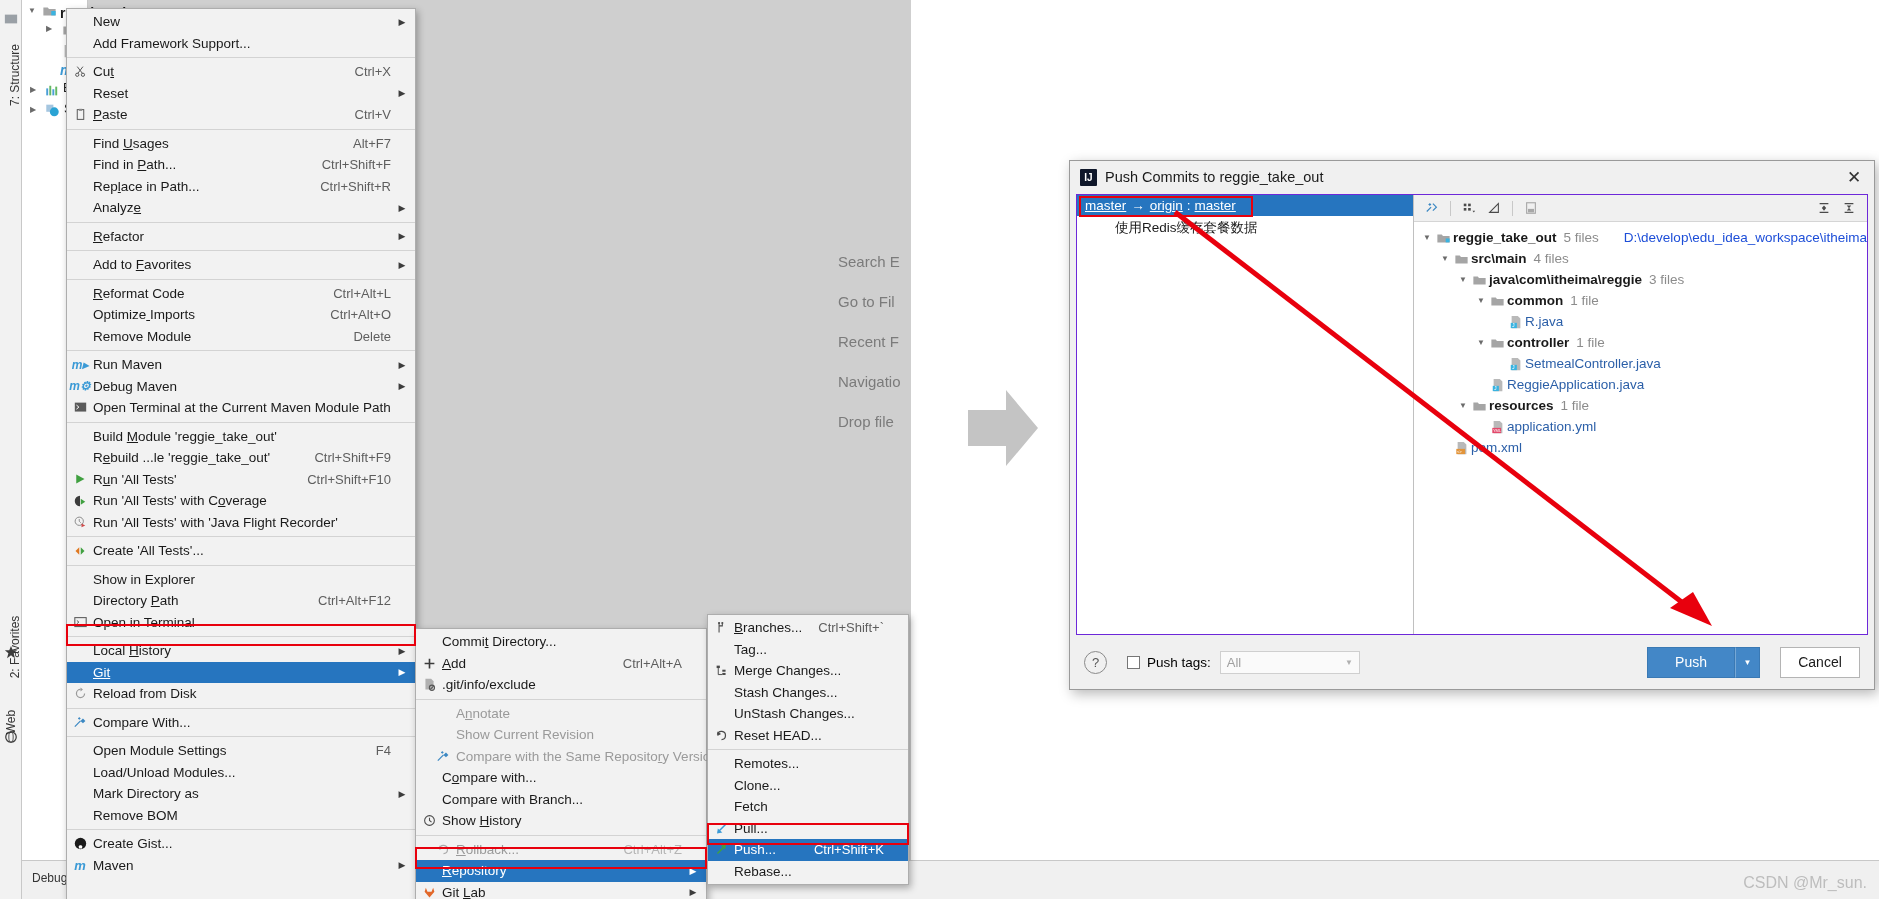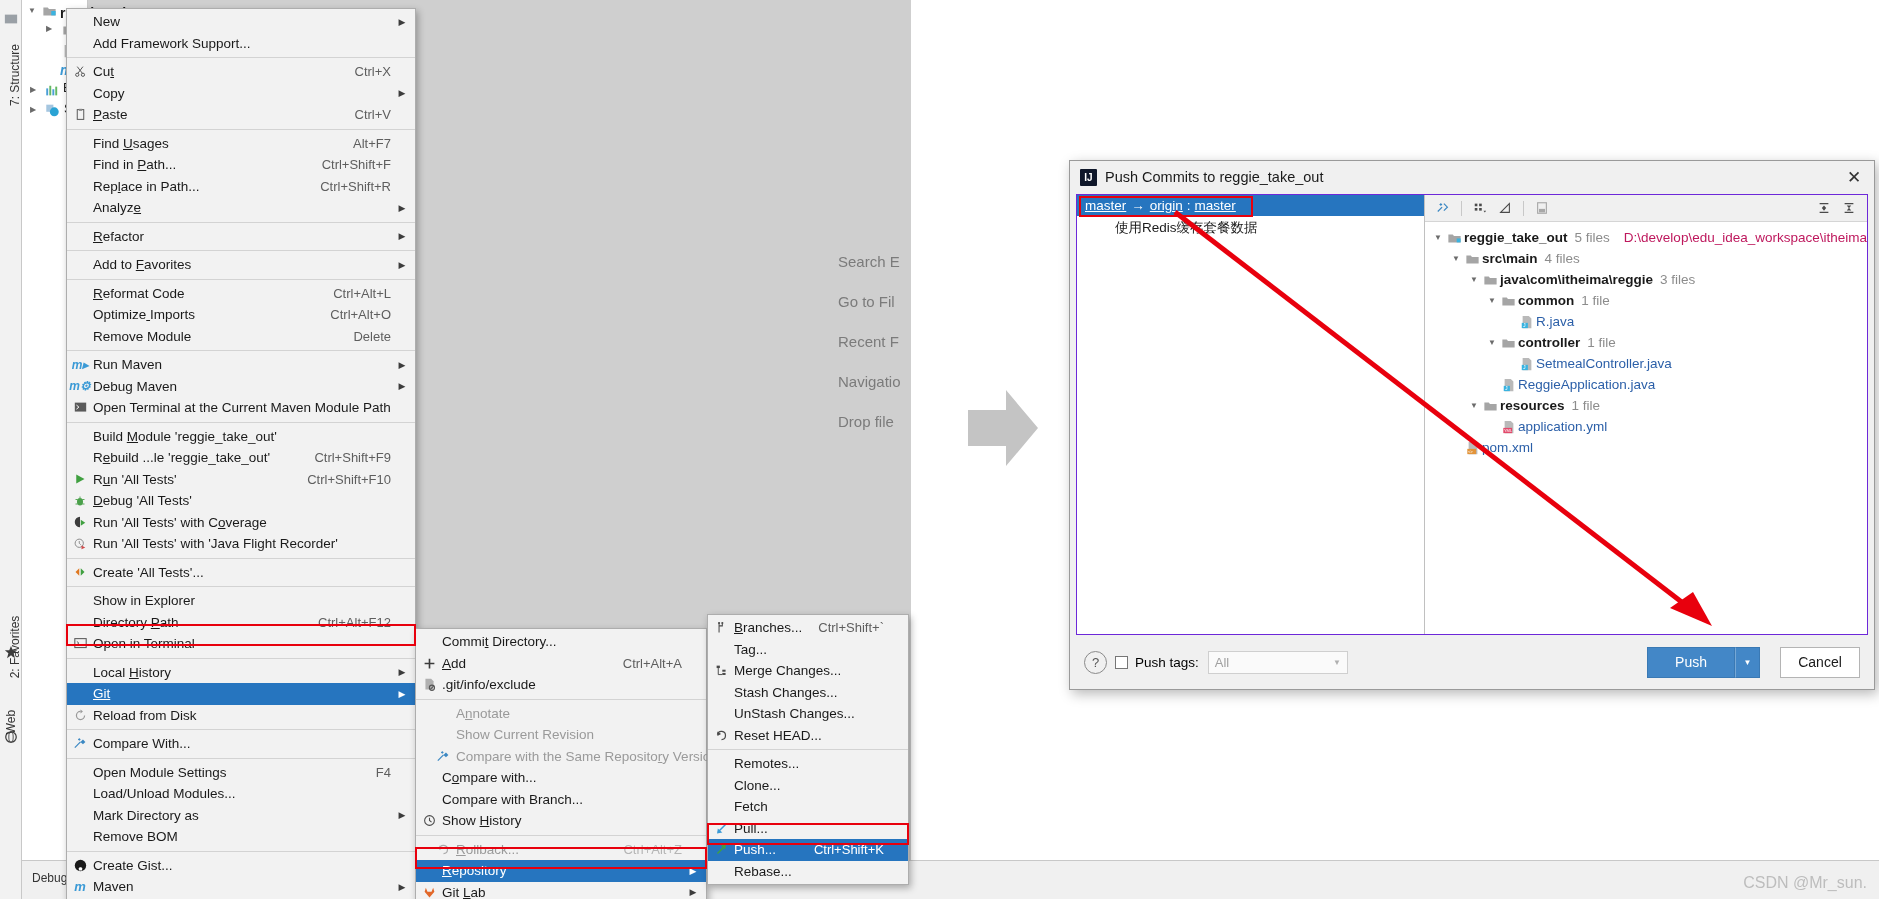--- a/index.html
+++ b/index.html
@@ -124,32 +124,32 @@
     justify-content:center; font-size:12px; color:#4a4a4a;
   }
   .tb-divider { width:1px; height:15px; background:#c8c8c8; margin:0 4px; }
   .tree { padding:5px 0 0 0; font-size:13.5px; }
   .tnode { display:flex; align-items:center; height:21px; white-space:nowrap; }
   .tw { width:14px; min-width:14px; text-align:center; font-size:8px; color:#6b6b6b; }
   .tico { width:19px; min-width:19px; display:flex; align-items:center; justify-content:center; }
   .tname { color:#1a1a1a; font-weight:bold; }
   .tname.file { color:#2b5fa8; font-weight:normal; }
   .tmeta { color:#8c8c8c; margin-left:7px; font-weight:normal; }
-  .tpath { color:#be185d; margin-left:14px; font-weight:normal; }
+  .tpath { color:#1d4ed8; margin-left:25px; font-weight:normal; }
 
   .dlg-footer {
     position:absolute; left:0; right:0; bottom:0; height:54px;
     display:flex; align-items:center; padding:0 14px;
   }
   .help-btn {
     width:23px; height:23px; border-radius:50%; border:1.4px solid #8a8a8a;
     display:flex; align-items:center; justify-content:center;
     font-size:13px; color:#555;
   }
-  .pushtags { display:flex; align-items:center; margin-left:8px; font-size:13.5px; }
+  .pushtags { display:flex; align-items:center; margin-left:20px; font-size:13.5px; }
   .cbox { width:13px; height:13px; border:1px solid #767676; background:#fff; margin-right:7px; }
   .combo {
     margin-left:9px; width:140px; height:23px; border:1px solid #cfcfcf;
     background:#fafafa; display:flex; align-items:center;
     padding:0 6px; font-size:13px; color:#a0a0a0; justify-content:space-between;
   }
   .combo .cv-arw { font-size:8px; color:#b0b0b0; }
   .btn-push {
     margin-left:auto; height:31px; display:flex; align-items:stretch;
   }
@@ -262,21 +262,21 @@
             <circle cx="11" cy="12" r="2" fill="none" stroke="#555" stroke-width="1.2"></circle>
             <path d="M4.5 10.5 L11 2 M10.5 10.5 L4 2" stroke="#555" stroke-width="1.2"></path>
           </svg>
         </span>
         <span class="lbl">Cu<span class="u">t</span></span>
         <span class="acc">Ctrl+X</span>
         <span class="arw"></span>
       </div>
       <div class="mi">
         <span class="ic"></span>
-        <span class="lbl">Copy</span>
+        <span class="lbl">Reset</span>
         <span class="arw">▶</span>
       </div>
       <div class="mi">
         <span class="ic">
           <svg width="13" height="13" viewBox="0 0 16 16">
             <rect x="4" y="2" width="8" height="12" fill="none" stroke="#555" stroke-width="1.2"></rect>
             <rect x="6" y="1" width="4" height="2.5" fill="#888"></rect>
           </svg>
         </span>
         <span class="lbl"><span class="u">P</span>aste</span>
@@ -376,30 +376,20 @@
         <span class="arw"></span>
       </div>
       <div class="mi">
         <span class="ic">
           <svg width="12" height="12" viewBox="0 0 16 16">
             <polygon points="3,2 14,8 3,14" fill="#40a040"></polygon>
           </svg>
         </span>
         <span class="lbl">R<span class="u">u</span>n 'All Tests'</span>
         <span class="acc">Ctrl+Shift+F10</span>
-        <span class="arw"></span>
-      </div>
-      <div class="mi">
-        <span class="ic">
-          <svg width="12" height="12" viewBox="0 0 16 16">
-            <ellipse cx="8" cy="9" rx="4" ry="5" fill="#4aa04a"></ellipse>
-            <path d="M2 6 h3 M11 6 h3 M2 12 h3 M11 12 h3 M8 2 v2" stroke="#4aa04a" stroke-width="1.2"></path>
-          </svg>
-        </span>
-        <span class="lbl"><span class="u">D</span>ebug 'All Tests'</span>
         <span class="arw"></span>
       </div>
       <div class="mi">
         <span class="ic">
           <svg width="12" height="12" viewBox="0 0 16 16">
             <path d="M8 1 A7 7 0 1 0 8 15 L8 8 Z" fill="#3c3c3c"></path>
             <polygon points="9,5 15,9 9,13" fill="#40a040"></polygon>
           </svg>
         </span>
         <span class="lbl">Run 'All Tests' with C<span class="u">o</span>verage</span>

